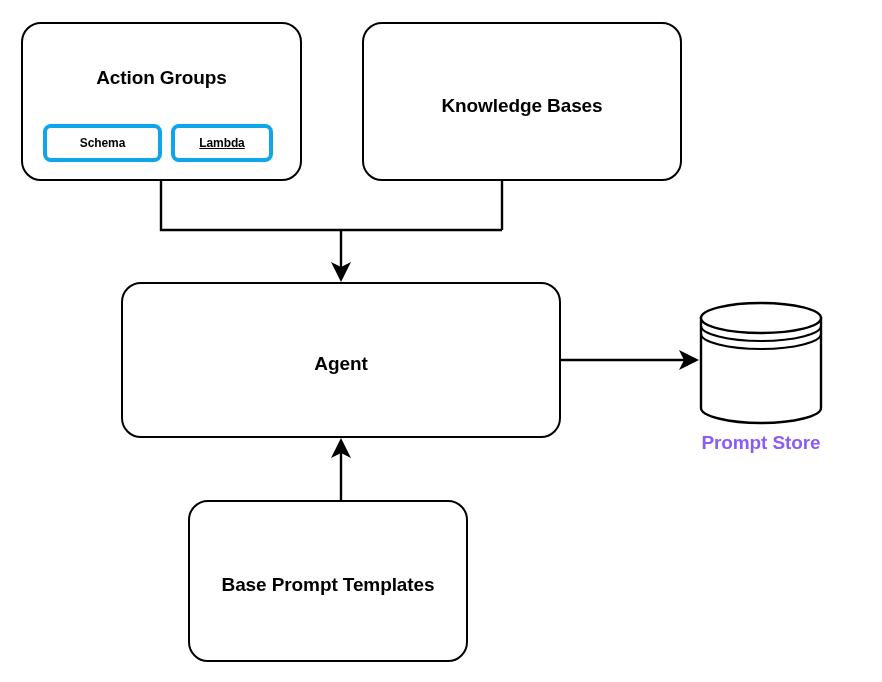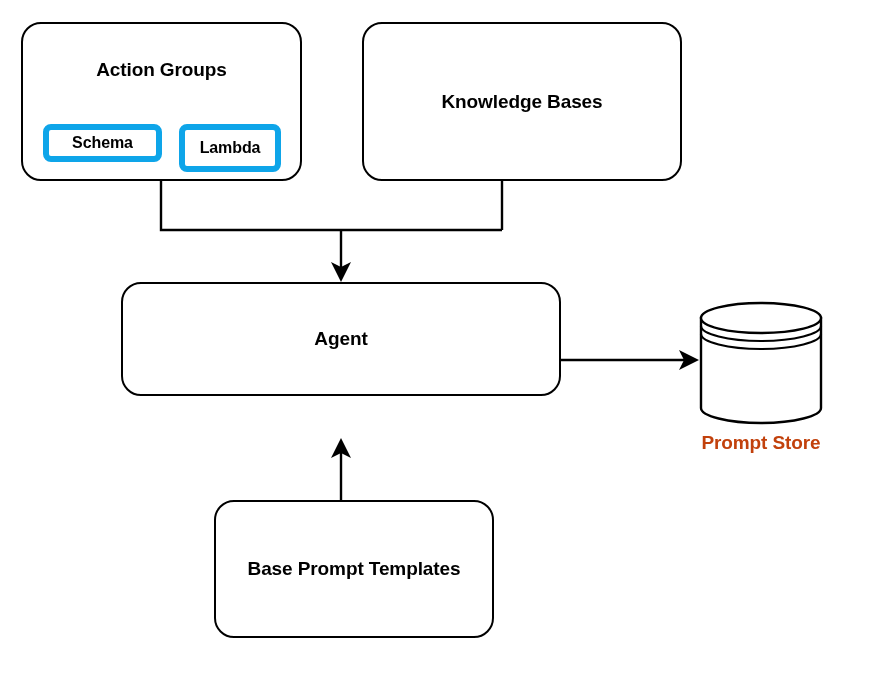--- a/index.html
+++ b/index.html
@@ -40,20 +40,21 @@
     border: 2px solid #000000;
     border-radius: 20px;
     background: #ffffff;
   }
   .node-title {
     font-size: 19px;
     font-weight: bold;
     letter-spacing: -0.1px;
     line-height: 1.25;
     white-space: nowrap;
+    margin-top: 8px;
   }
   .node-sub {
     font-size: 19px;
     font-weight: bold;
     letter-spacing: -0.1px;
     line-height: 1.25;
     white-space: nowrap;
   }
 
   
@@ -68,68 +69,69 @@
   #action-groups-pills {
     position: absolute;
     left: 0;
     top: 100px;
     width: 281px;
     height: 38px;
   }
   .pill {
     position: absolute;
     box-sizing: border-box;
-    border: 6px solid #0ea5e9;
+    border: 4px solid #0ea5e9;
     border-radius: 8px;
     background: #ffffff;
     display: flex;
     align-items: center;
     justify-content: center;
-    font-size: 16px;
+    font-size: 12px;
     font-weight: bold;
     letter-spacing: -0.1px;
     color: #000000;
     white-space: nowrap;
   }
   #pill-schema {
     left: 20px;
     top: 0px;
     width: 119px;
     height: 38px;
   }
   #pill-lambda {
-    left: 156px;
+    left: 148px;
     top: 0px;
     width: 102px;
-    height: 48px;
+    height: 38px;
+    text-decoration: underline;
   }
 
   
   #knowledge-bases {
     left: 362px;
     top: 22px;
     width: 320px;
     height: 159px;
   }
 
   
   #agent {
     left: 121px;
     top: 282px;
     width: 440px;
-    height: 114px;
+    height: 156px;
     gap: 21px;
   }
 
   
   #base-prompt-templates {
-    left: 214px;
+    left: 188px;
     top: 500px;
     width: 280px;
-    height: 138px;
+    height: 162px;
   }
 
   
   #prompt-store {
     position: absolute;
     left: 698px;
     top: 300px;
     width: 126px;
     height: 126px;
   }
@@ -138,21 +140,21 @@
   }
   #prompt-store-label {
     position: absolute;
     left: 655px;
     top: 432px;
     width: 212px;
     text-align: center;
     font-size: 19px;
     font-weight: bold;
     letter-spacing: -0.1px;
-    color: #c2410c;
+    color: #8b5cf6;
     white-space: nowrap;
   }
 </style>
 </head>
 <body>
 
 <div id="canvas">
 
   <svg id="vectorLayer" viewBox="0 0 882 682">
     <defs>

